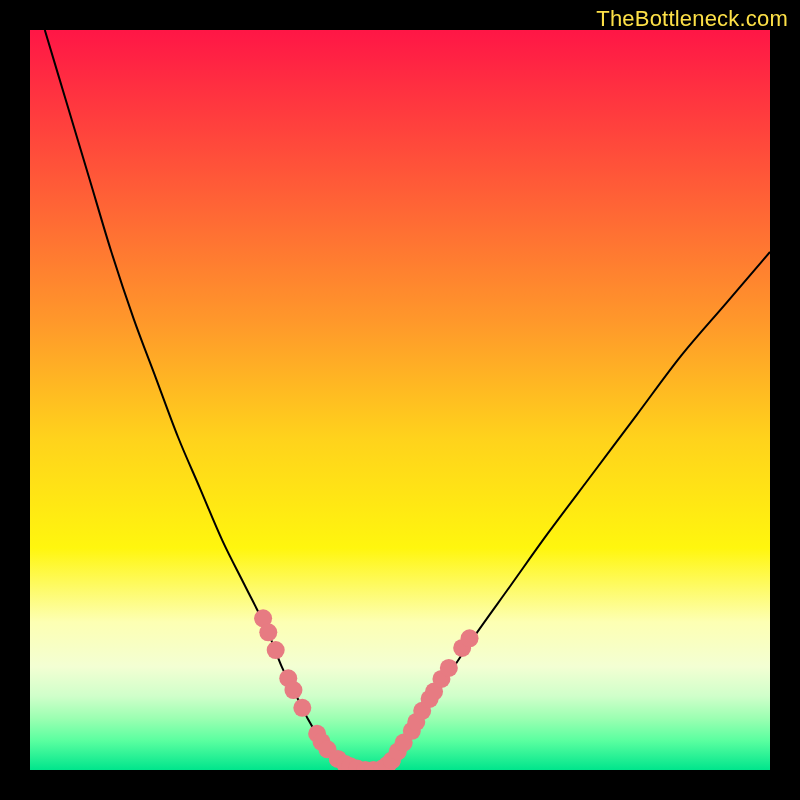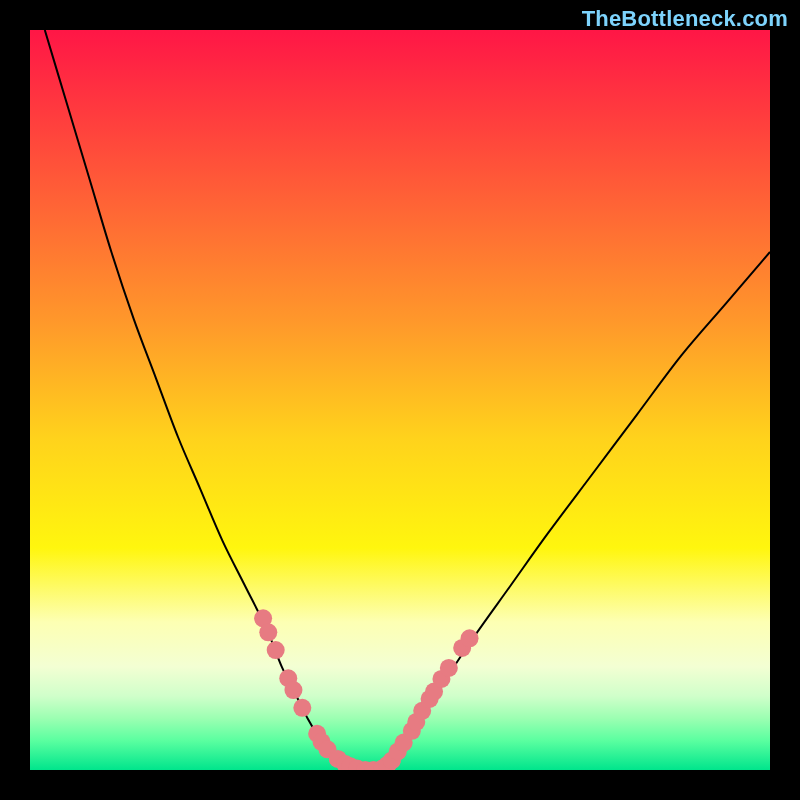--- a/index.html
+++ b/index.html
@@ -15,23 +15,23 @@
     position: absolute;
     top: 0; left: 0;
     width: 800px;
     height: 800px;
     background: #000;
   }
   .watermark {
     position: absolute;
     top: 6px;
     right: 12px;
-    color: #7dd3fc;
+    color: #fde047;
     font-size: 22px;
-    font-weight: 700;
+    font-weight: 400;
     letter-spacing: 0.2px;
     z-index: 10;
   }
   .plot {
     position: absolute;
     top: 30px;
     left: 30px;
     width: 740px;
     height: 740px;
   }

